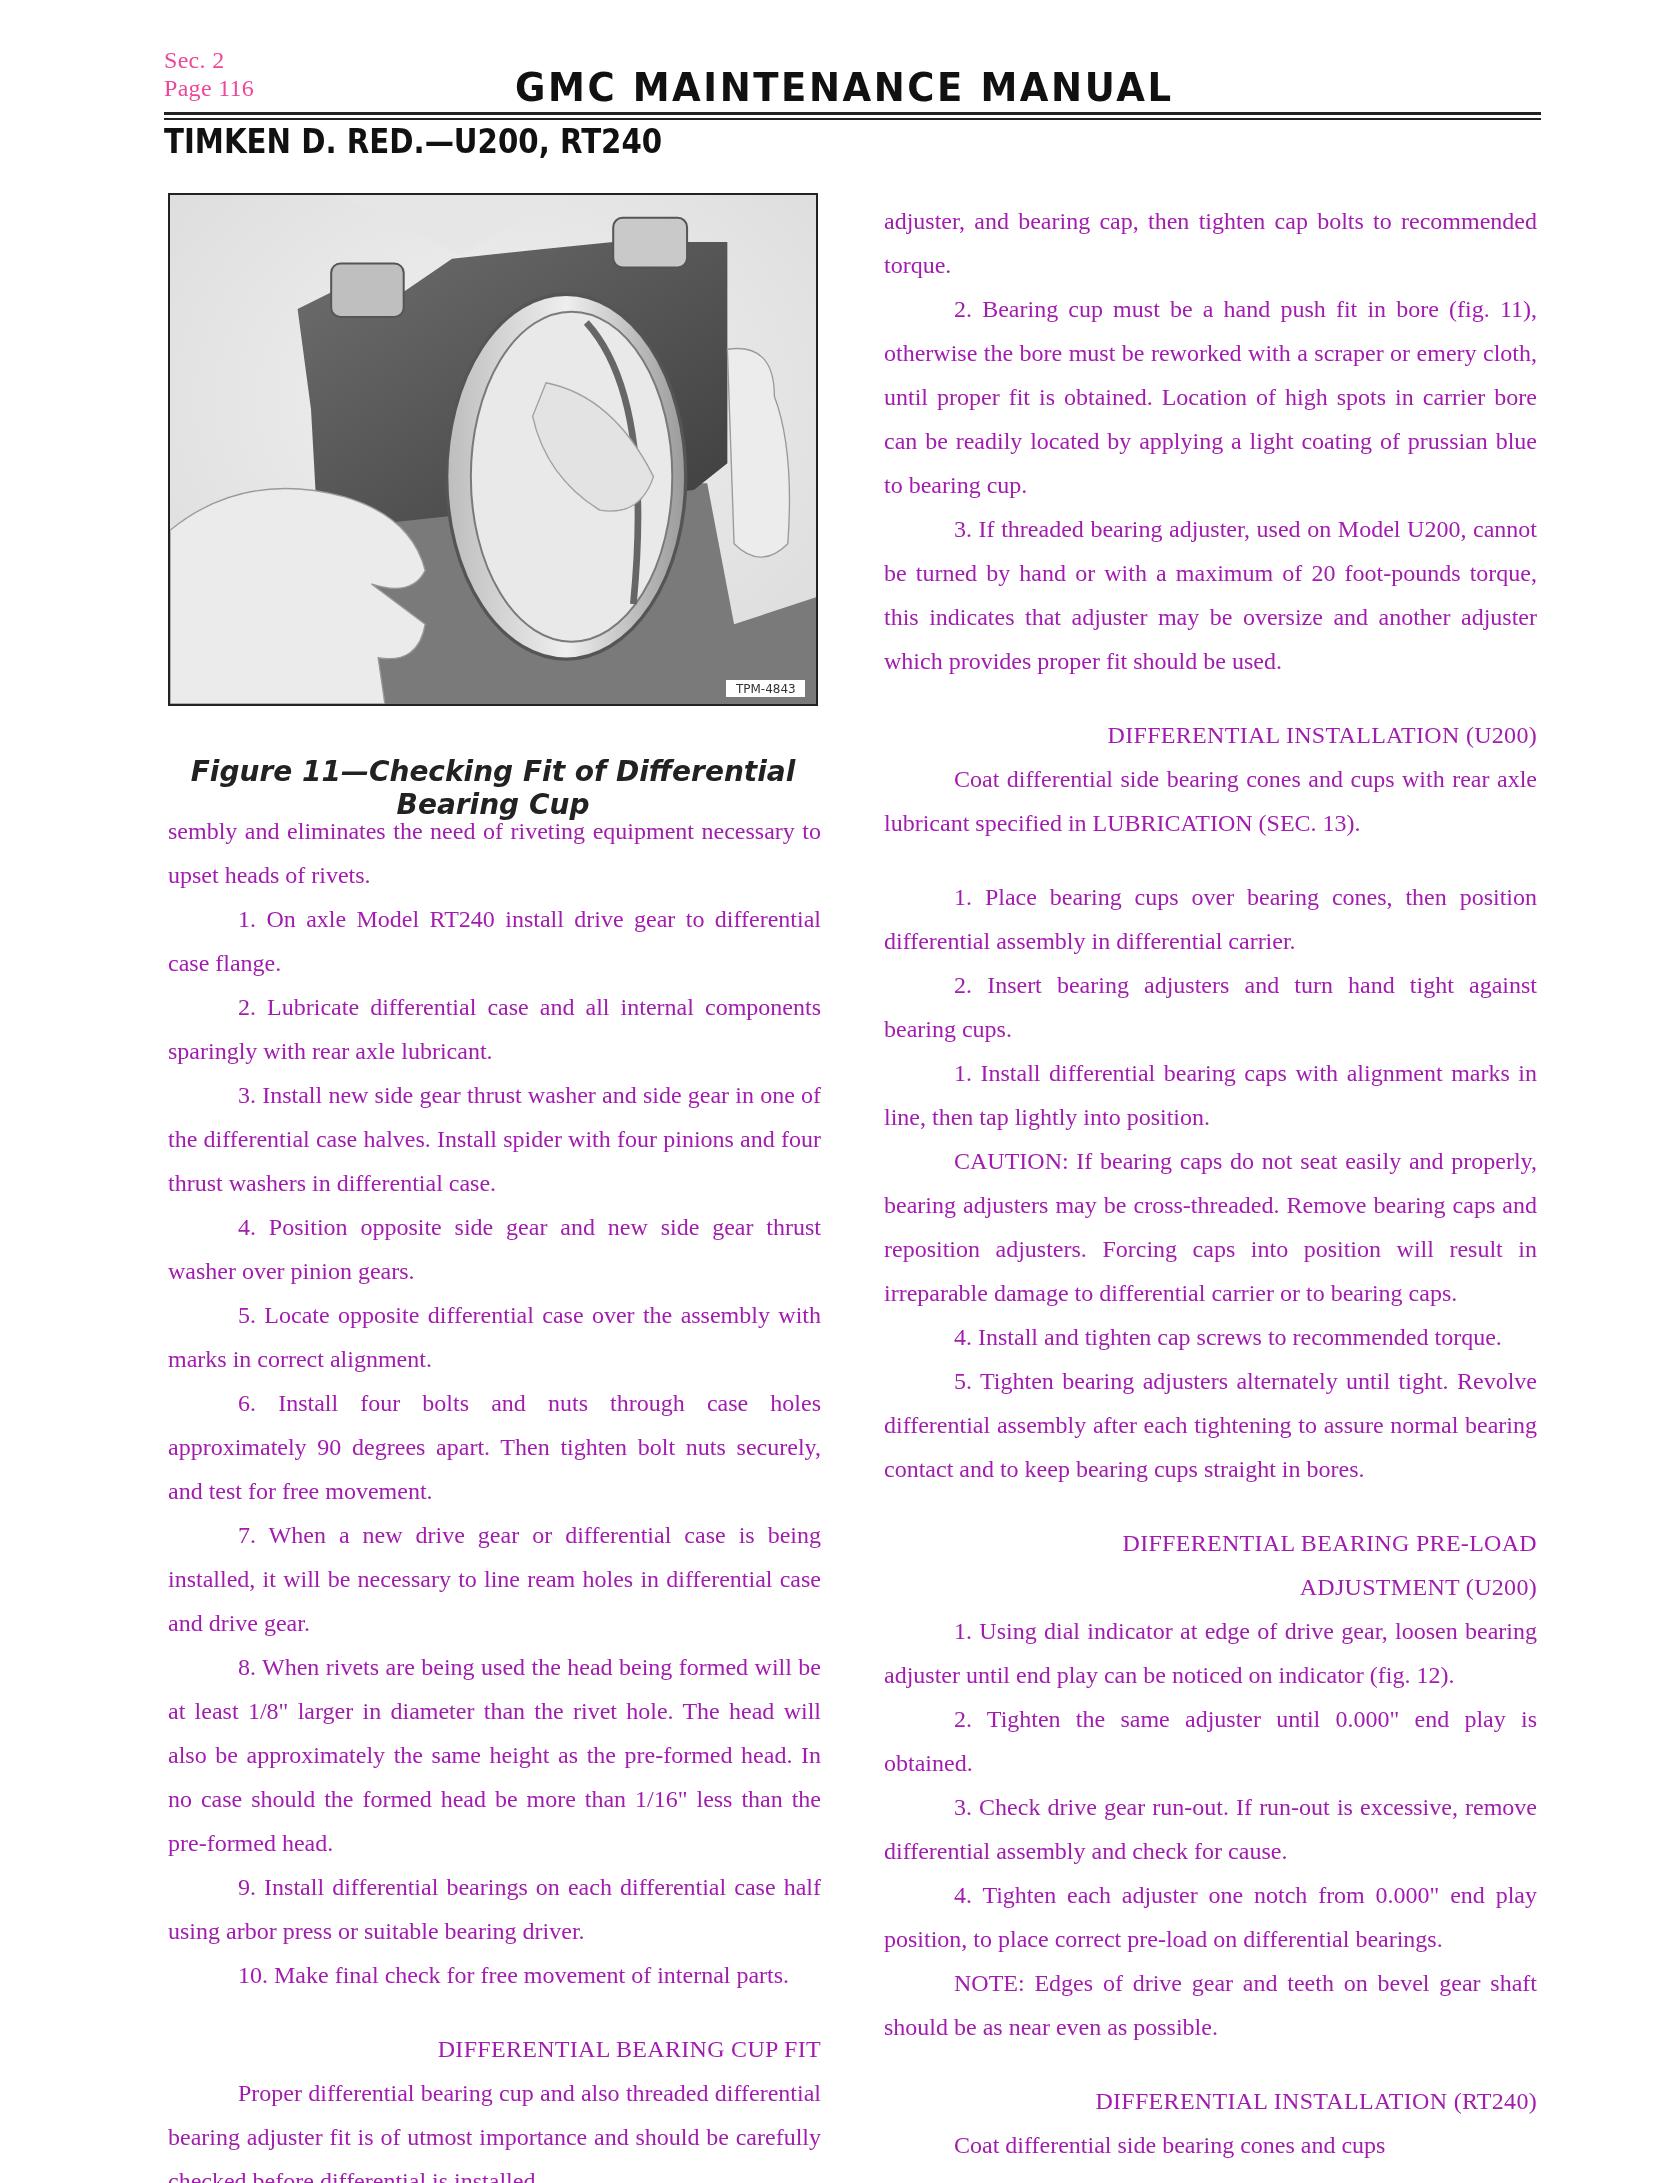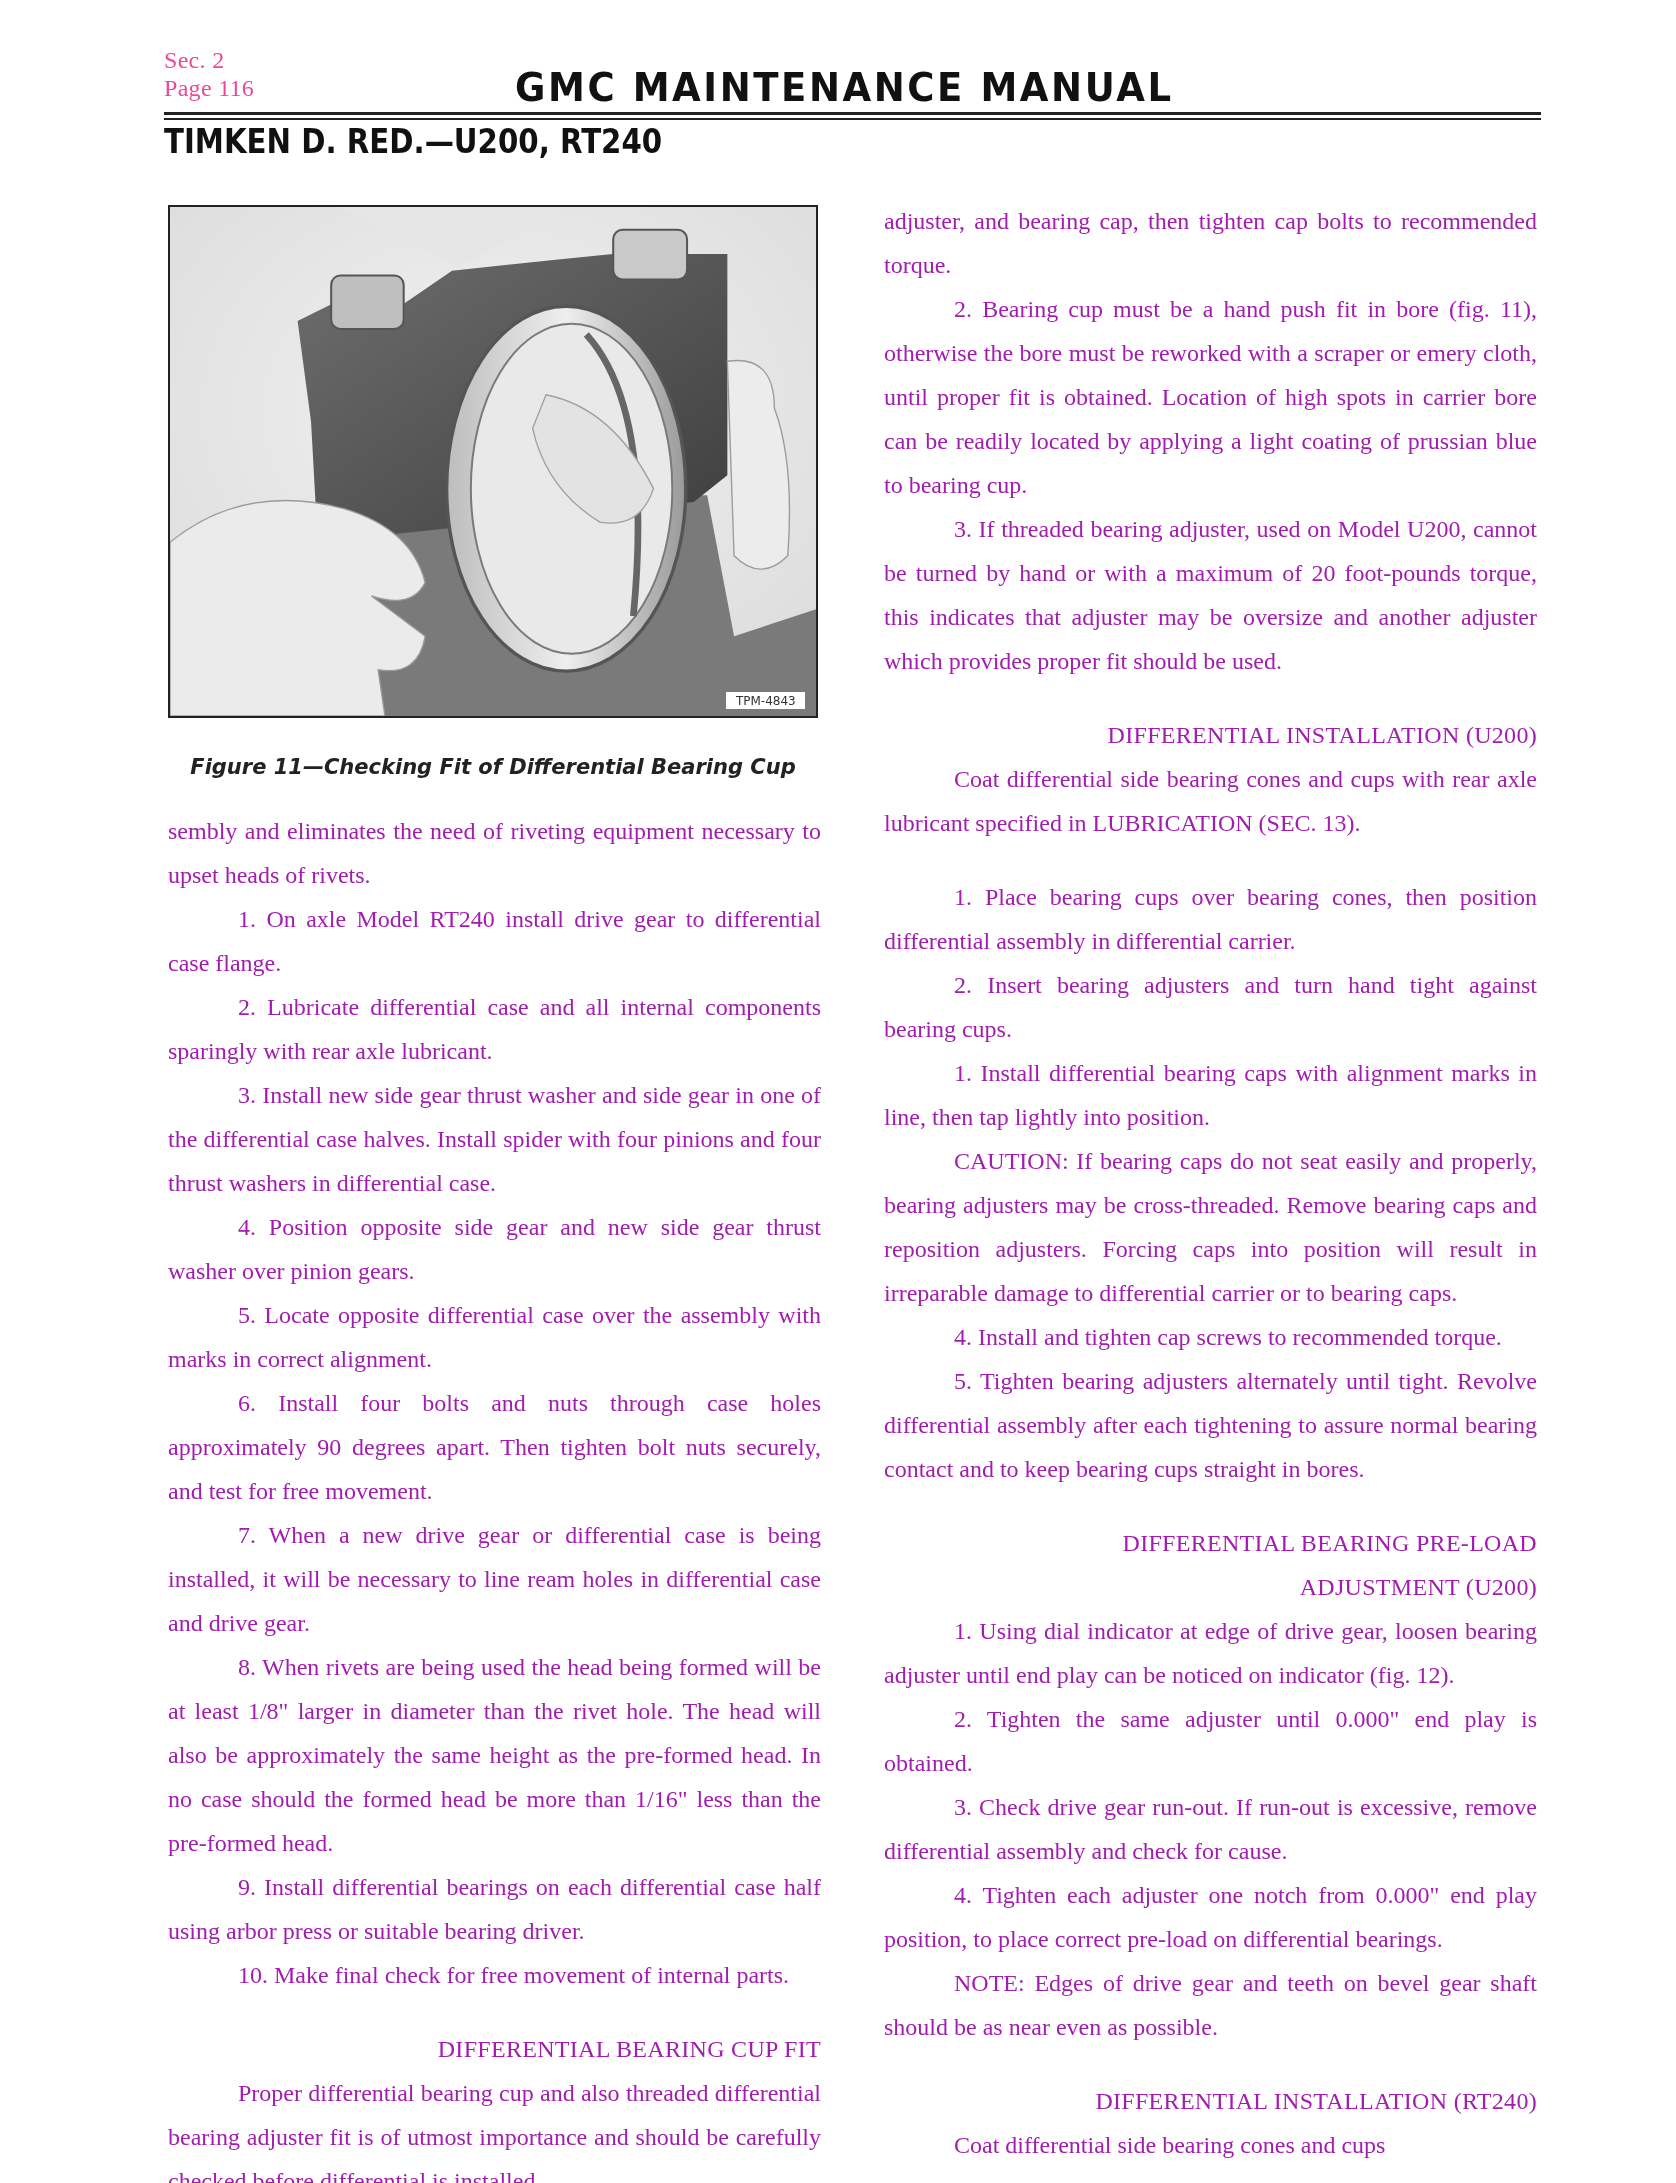--- a/index.html
+++ b/index.html
@@ -19,34 +19,34 @@
     transform: scaleX(0.95); transform-origin: left top;
   }
   .rule { position: absolute; left: 164px; width: 1377px; background: #222; }
   .section-title {
     position: absolute; left: 164px; top: 122px;
     font-family: "DejaVu Sans", sans-serif; font-weight: bold;
     font-size: 34px; color: #111; line-height: 38px; letter-spacing: 0px;
     transform: scaleX(0.86); transform-origin: left top;
   }
   .figure {
-    position: absolute; left: 168px; top: 205px; width: 650px; height: 513px;
+    position: absolute; left: 168px; top: 193px; width: 650px; height: 513px;
     border: 2.7px solid #222; box-sizing: border-box; overflow: hidden;
     background: #fde047;
   }
   .figure svg { width: 100%; height: 100%; display: block; }
   .fig-id {
     position: absolute; right: 10.8px; bottom: 6.8px;
     background: #fff; padding: 1.4px 9.5px;
     font-family: "DejaVu Sans", sans-serif; font-size: 12px; color: #333;
   }
   .caption {
     position: absolute; left: 168px; top: 755px; width: 650px; text-align: center;
     font-family: "DejaVu Sans", sans-serif; font-style: italic; font-weight: bold;
-    font-size: 21px; color: #222;
+    font-size: 28px; color: #222;
   }
   .col {
     position: absolute; width: 657px;
     font-size: 24px; line-height: 44px; text-align: justify;
     font-family: "Liberation Serif", serif; color: #a21caf;
   }
   .col p { margin: 0; }
   .col .ind { text-indent: 70px; }
   .col .gap { }
   .col .gap2 { margin-top: 30px; }

